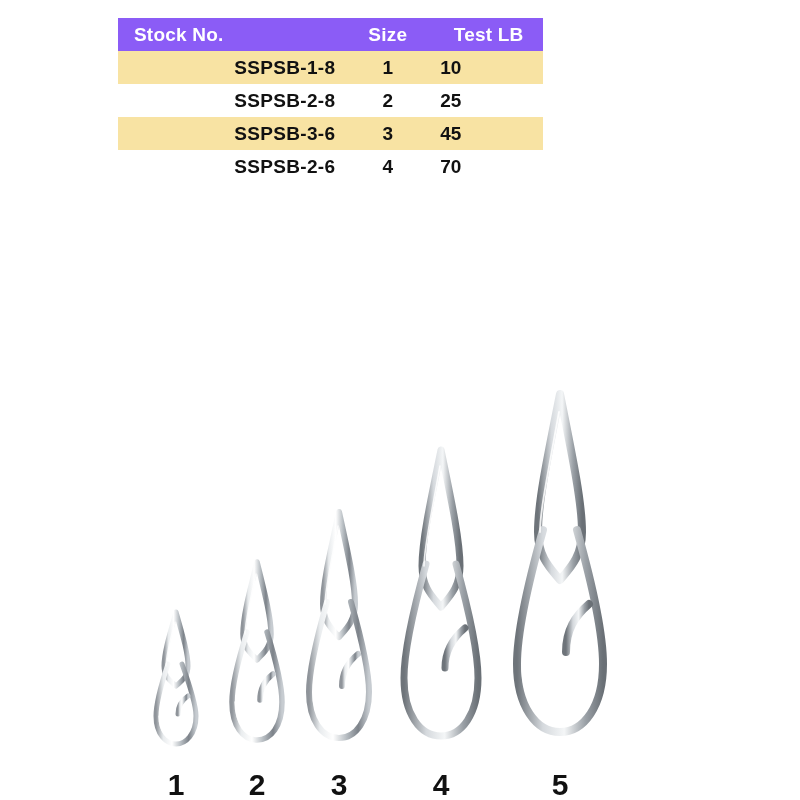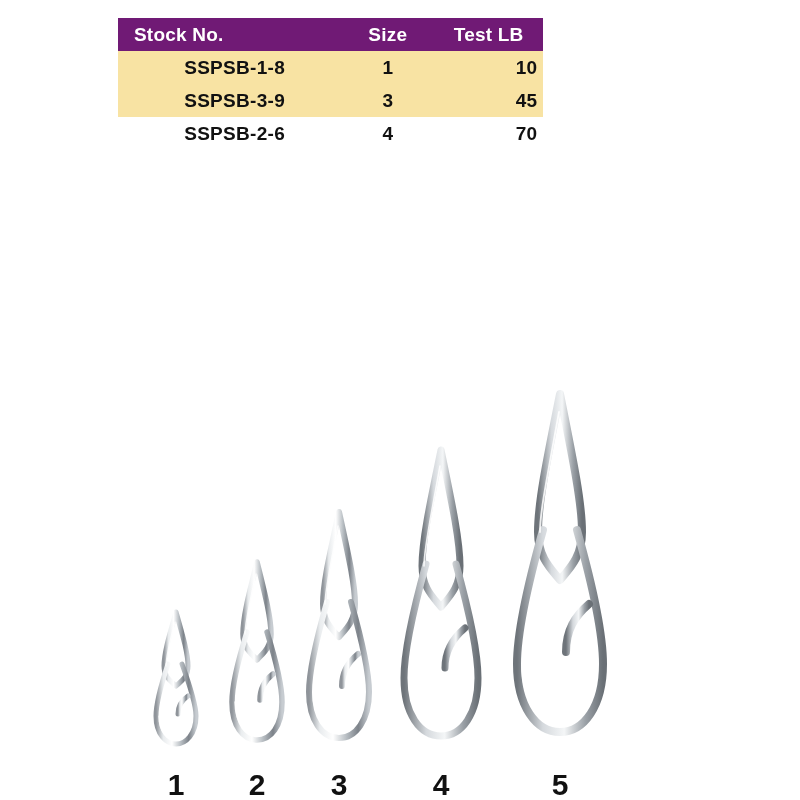--- a/index.html
+++ b/index.html
@@ -30,50 +30,50 @@
   table.spec-table th,
   table.spec-table td {
     padding: 0;
     height: 33px;
     line-height: 33px;
     font-size: 19px;
     font-weight: bold;
     font-family: "Liberation Sans", sans-serif;
   }
   table.spec-table thead th {
-    background: #701a75;
+    background: #8b5cf6;
     color: #ffffff;
     letter-spacing: 0.2px;
   }
   table.spec-table thead th.c-stock {
     text-align: left;
     padding-left: 16px;
     width: 50%;
   }
   table.spec-table thead th.c-size {
     text-align: center;
     width: 26%;
   }
   table.spec-table thead th.c-test {
     width: 24%;
     padding-right: 6px;
   }
   table.spec-table tbody td {
     color: #111111;
   }
   table.spec-table tbody td.c-stock {
-    text-align: center;
+    text-align: right;
     padding-left: 16px;
     letter-spacing: 0.3px;
   }
   table.spec-table tbody td.c-size {
     text-align: center;
   }
   table.spec-table tbody td.c-test {
-    text-align: right;
+    text-align: left;
     padding-right: 6px;
   }
   tr.row-alt td {
     background: #f8e3a3;
   }
   tr.row-plain td {
     background: #ffffff;
   }
 
   
@@ -113,22 +113,27 @@
         <th class="c-size">Size</th>
         <th class="c-test">Test LB</th>
       </tr>
     </thead>
     <tbody>
       <tr class="row-alt">
         <td class="c-stock">SSPSB-1-8</td>
         <td class="c-size">1</td>
         <td class="c-test">10</td>
       </tr>
+      <tr class="row-plain">
+        <td class="c-stock">SSPSB-2-8</td>
+        <td class="c-size">2</td>
+        <td class="c-test">25</td>
+      </tr>
       <tr class="row-alt">
-        <td class="c-stock">SSPSB-3-9</td>
+        <td class="c-stock">SSPSB-3-6</td>
         <td class="c-size">3</td>
         <td class="c-test">45</td>
       </tr>
       <tr class="row-plain">
         <td class="c-stock">SSPSB-2-6</td>
         <td class="c-size">4</td>
         <td class="c-test">70</td>
       </tr>
     </tbody>
   </table>

